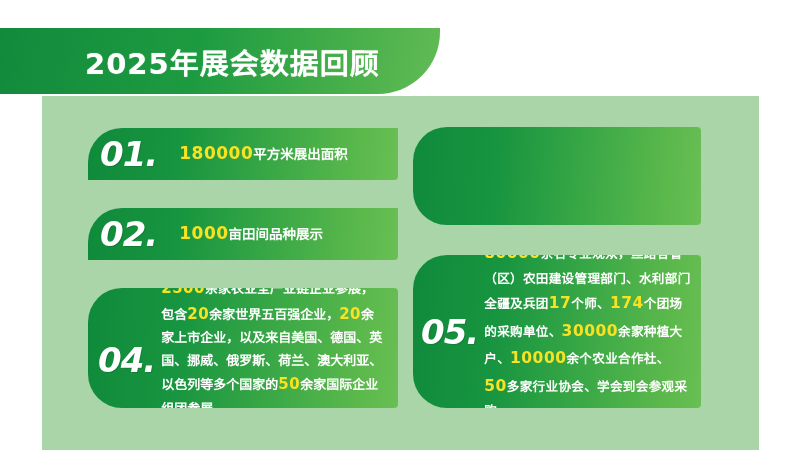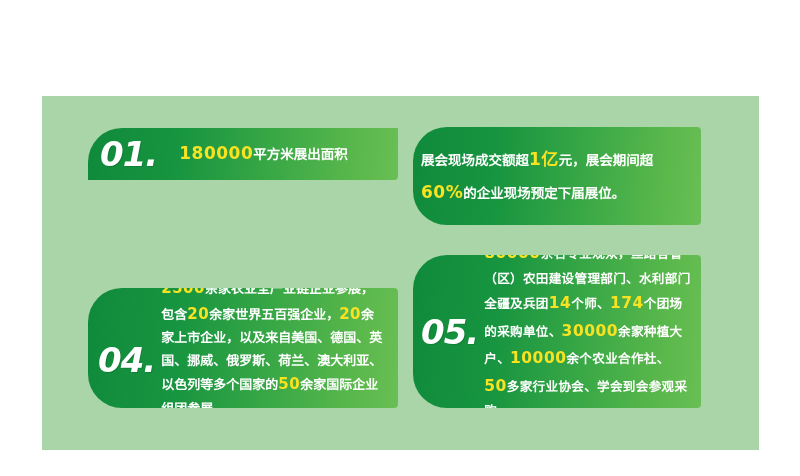--- a/index.html
+++ b/index.html
@@ -128,34 +128,40 @@
   #card-05 .card-body  { font-size: 12.6px; line-height: 1.78; letter-spacing: 0.3px; }
   #card-05 .card-body .hl { font-size: 15.5px; }
 </style>
 </head>
 <body>
 
 <div id="infographic">
 
   <div class="panel"></div>
 
+  <div class="title-banner">
+    <div class="title-text">2025年展会数据回顾</div>
+  </div>
 
   <div class="card card-small" id="card-01">
     <div class="card-index">01.</div>
     <div class="card-body"><span class="hl">180000</span><span>平方米展出面积</span></div>
   </div>
 
+  <div class="card card-small" id="card-02">
+    <div class="card-index">02.</div>
+    <div class="card-body"><span class="hl">1000</span><span>亩田间品种展示</span></div>
+  </div>
 
   <div class="card card-big" id="card-03">
-    <div class="card-body"><span>展会现场成交额超</span><span class="hl">1亿</span><span>元，展会期间超</span><span class="hl">60%</span><span>的企业现场预定下届展位。</span></div>
   </div>
 
   <div class="card card-big" id="card-04">
     <div class="card-index">04.</div>
     <div class="card-body"><span class="hl">2500</span><span>余家农业全产业链企业参展，包含</span><span class="hl">20</span><span>余家世界五百强企业，</span><span class="hl">20</span><span>余家上市企业，以及来自美国、德国、英国、挪威、俄罗斯、荷兰、澳大利亚、以色列等多个国家的</span><span class="hl">50</span><span>余家国际企业组团参展。</span></div>
   </div>
 
   <div class="card card-big" id="card-05">
     <div class="card-index">05.</div>
-    <div class="card-body"><span class="hl">80000</span><span>余名专业观众，丝路各省（区）农田建设管理部门、水利部门全疆及兵团</span><span class="hl">14</span><span>个师、</span><span class="hl">174</span><span>个团场的采购单位、</span><span class="hl">30000</span><span>余家种植大户、</span><span class="hl">10000</span><span>余个农业合作社、</span><span class="hl">50</span><span>多家行业协会、学会到会参观采购。</span></div>
+    <div class="card-body"><span class="hl">80000</span><span>余名专业观众，丝路各省（区）农田建设管理部门、水利部门全疆及兵团</span><span class="hl">17</span><span>个师、</span><span class="hl">174</span><span>个团场的采购单位、</span><span class="hl">30000</span><span>余家种植大户、</span><span class="hl">10000</span><span>余个农业合作社、</span><span class="hl">50</span><span>多家行业协会、学会到会参观采购。</span></div>
   </div>
 
 </div>
 
 </body></html>

